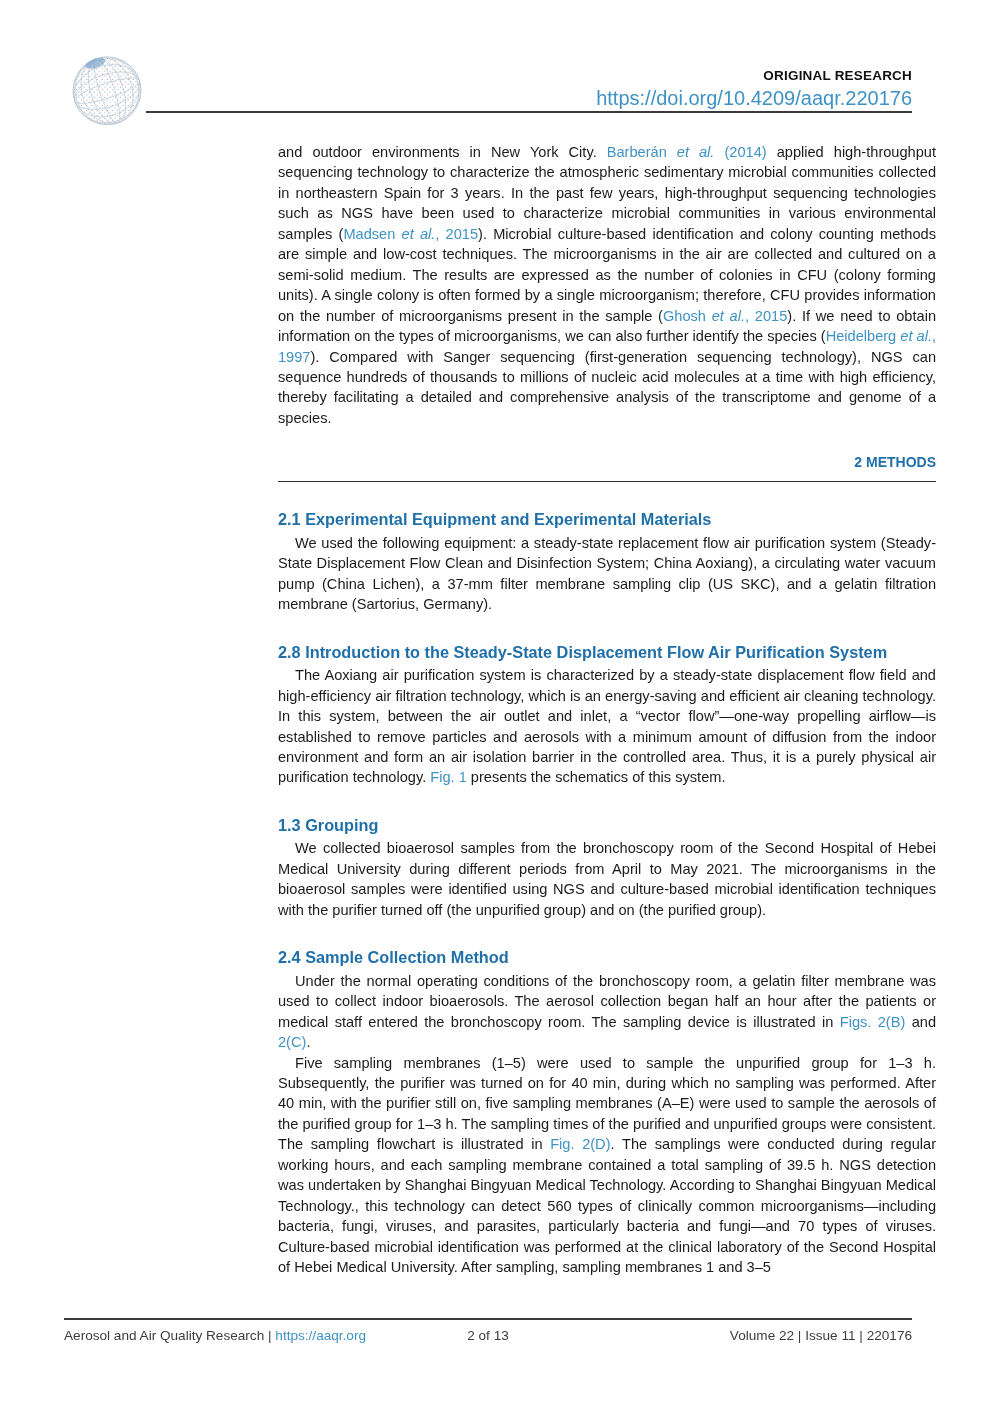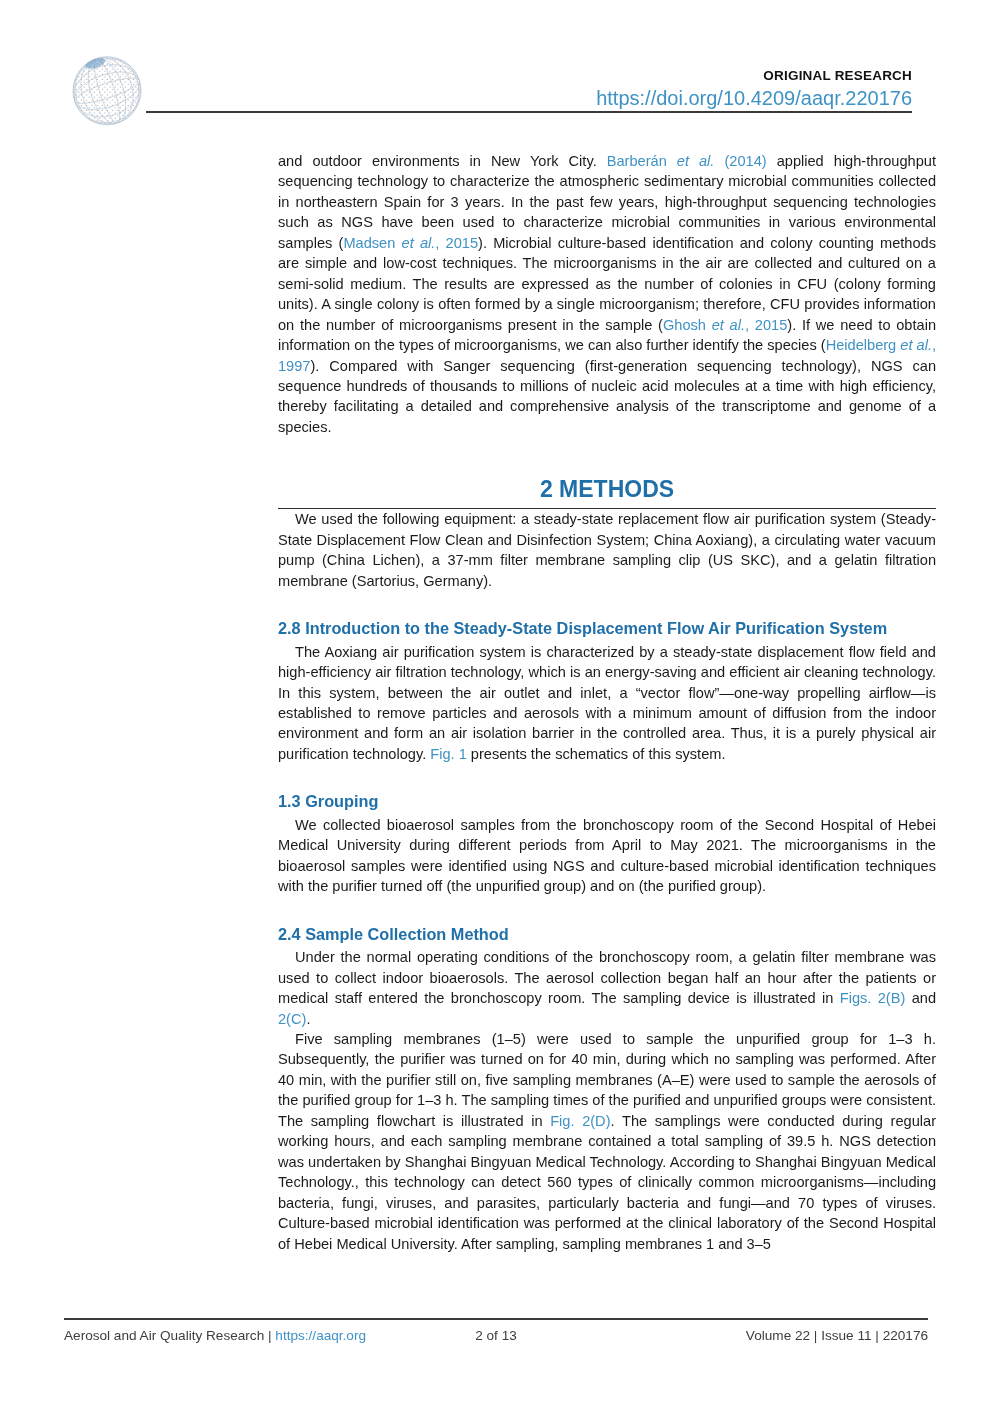--- a/index.html
+++ b/index.html
@@ -17,32 +17,32 @@
     text-decoration:underline;
   }
   
   .logo{position:absolute;left:70px;top:52px;width:74px;height:76px;}
   .header-right{position:absolute;right:64px;top:68px;text-align:right;}
   .header-label{font-weight:bold;font-size:13.5px;color:#111;letter-spacing:.2px;}
   .doi-link{font-size:20px;color:var(--link-blue);margin-top:4px;}
   .header-rule{position:absolute;left:146px;right:64px;top:111px;border-top:2px solid var(--rule);}
   
   .content{
-    position:absolute;left:278px;top:151px;width:658px;
+    position:absolute;left:278px;top:142px;width:658px;
     font-size:14.6px;line-height:20.45px;text-align:justify;
   }
   .content p{margin:0;}
   .indent{text-indent:17px;}
-  .h1{color:var(--heading-blue);font-size:23px;line-height:24px;font-weight:bold;margin:40px 0 0 0;text-align:center;}
+  .h1{color:var(--heading-blue);font-size:14px;line-height:24px;font-weight:bold;margin:22px 0 0 0;text-align:right;}
   .h1-rule{border:none;border-top:1.6px solid #2f2f2f;margin:7px 0 0 0;}
   .h2{color:var(--heading-blue);font-size:16.3px;line-height:22.5px;font-weight:bold;margin:26px 0 2px 0;text-align:left;}
   .link{color:var(--link-blue);cursor:pointer;}
   .i{font-style:italic;}
   
-  .footer{position:absolute;left:64px;right:48px;top:1318px;}
+  .footer{position:absolute;left:64px;right:64px;top:1318px;}
   .footer-rule{border:none;border-top:2px solid var(--rule);margin:0;}
   .footer-row{display:flex;align-items:baseline;margin-top:8px;font-size:13.6px;color:var(--footer-text);}
   .footer-left{flex:1;text-align:left;}
   .footer-center{flex:0 0 auto;text-align:center;}
   .footer-right{flex:1;text-align:right;}
   .footer-left .link,.footer .link{color:var(--link-blue);}
 </style>
 </head>
 <body>
 
@@ -83,20 +83,21 @@
   </div>
   <div class="header-rule"></div>
 
   <div class="content">
 
     <p><span>and outdoor environments in New York City. </span><span class="link">Barberán </span><span class="link i">et al.</span><span class="link"> (2014)</span><span> applied high-throughput sequencing technology to characterize the atmospheric sedimentary microbial communities collected in northeastern Spain for 3 years. In the past few years, high-throughput sequencing technologies such as NGS have been used to characterize microbial communities in various environmental samples (</span><span class="link">Madsen </span><span class="link i">et al.</span><span class="link">, 2015</span><span>). Microbial culture-based identification and colony counting methods are simple and low-cost techniques. The microorganisms in the air are collected and cultured on a semi-solid medium. The results are expressed as the number of colonies in CFU (colony forming units). A single colony is often formed by a single microorganism; therefore, CFU provides information on the number of microorganisms present in the sample (</span><span class="link">Ghosh </span><span class="link i">et al.</span><span class="link">, 2015</span><span>). If we need to obtain information on the types of microorganisms, we can also further identify the species (</span><span class="link">Heidelberg </span><span class="link i">et al.</span><span class="link">, 1997</span><span>). Compared with Sanger sequencing (first-generation sequencing technology), NGS can sequence hundreds of thousands to millions of nucleic acid molecules at a time with high efficiency, thereby facilitating a detailed and comprehensive analysis of the transcriptome and genome of a species.</span></p>
 
     <h1 class="h1">2 METHODS</h1>
     <hr class="h1-rule">
 
+    <h2 class="h2">2.1 Experimental Equipment and Experimental Materials</h2>
     <p class="indent"><span>We used the following equipment: a steady-state replacement flow air purification system (Steady-State Displacement Flow Clean and Disinfection System; China Aoxiang), a circulating water vacuum pump (China Lichen), a 37-mm filter membrane sampling clip (US SKC), and a gelatin filtration membrane (Sartorius, Germany).</span></p>
 
     <h2 class="h2">2.8 Introduction to the Steady-State Displacement Flow Air Purification System</h2>
     <p class="indent"><span>The Aoxiang air purification system is characterized by a steady-state displacement flow field and high-efficiency air filtration technology, which is an energy-saving and efficient air cleaning technology. In this system, between the air outlet and inlet, a “vector flow”—one-way propelling airflow—is established to remove particles and aerosols with a minimum amount of diffusion from the indoor environment and form an air isolation barrier in the controlled area. Thus, it is a purely physical air purification technology. </span><span class="link">Fig. 1</span><span> presents the schematics of this system.</span></p>
 
     <h2 class="h2">1.3 Grouping</h2>
     <p class="indent"><span>We collected bioaerosol samples from the bronchoscopy room of the Second Hospital of Hebei Medical University during different periods from April to May 2021. The microorganisms in the bioaerosol samples were identified using NGS and culture-based microbial identification techniques with the purifier turned off (the unpurified group) and on (the purified group).</span></p>
 
     <h2 class="h2">2.4 Sample Collection Method</h2>
     <p class="indent"><span>Under the normal operating conditions of the bronchoscopy room, a gelatin filter membrane was used to collect indoor bioaerosols. The aerosol collection began half an hour after the patients or medical staff entered the bronchoscopy room. The sampling device is illustrated in </span><span class="link">Figs. 2(B)</span><span> and </span><span class="link">2(C)</span><span>.</span></p>

